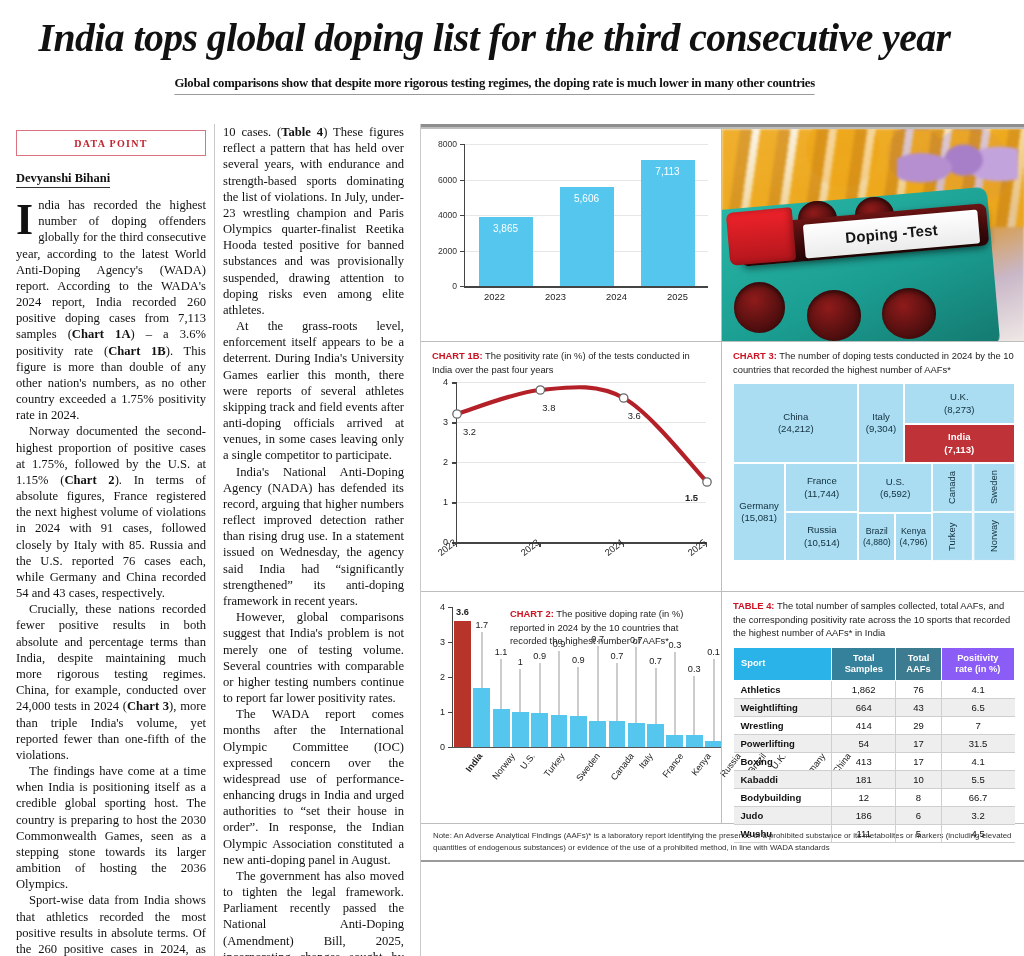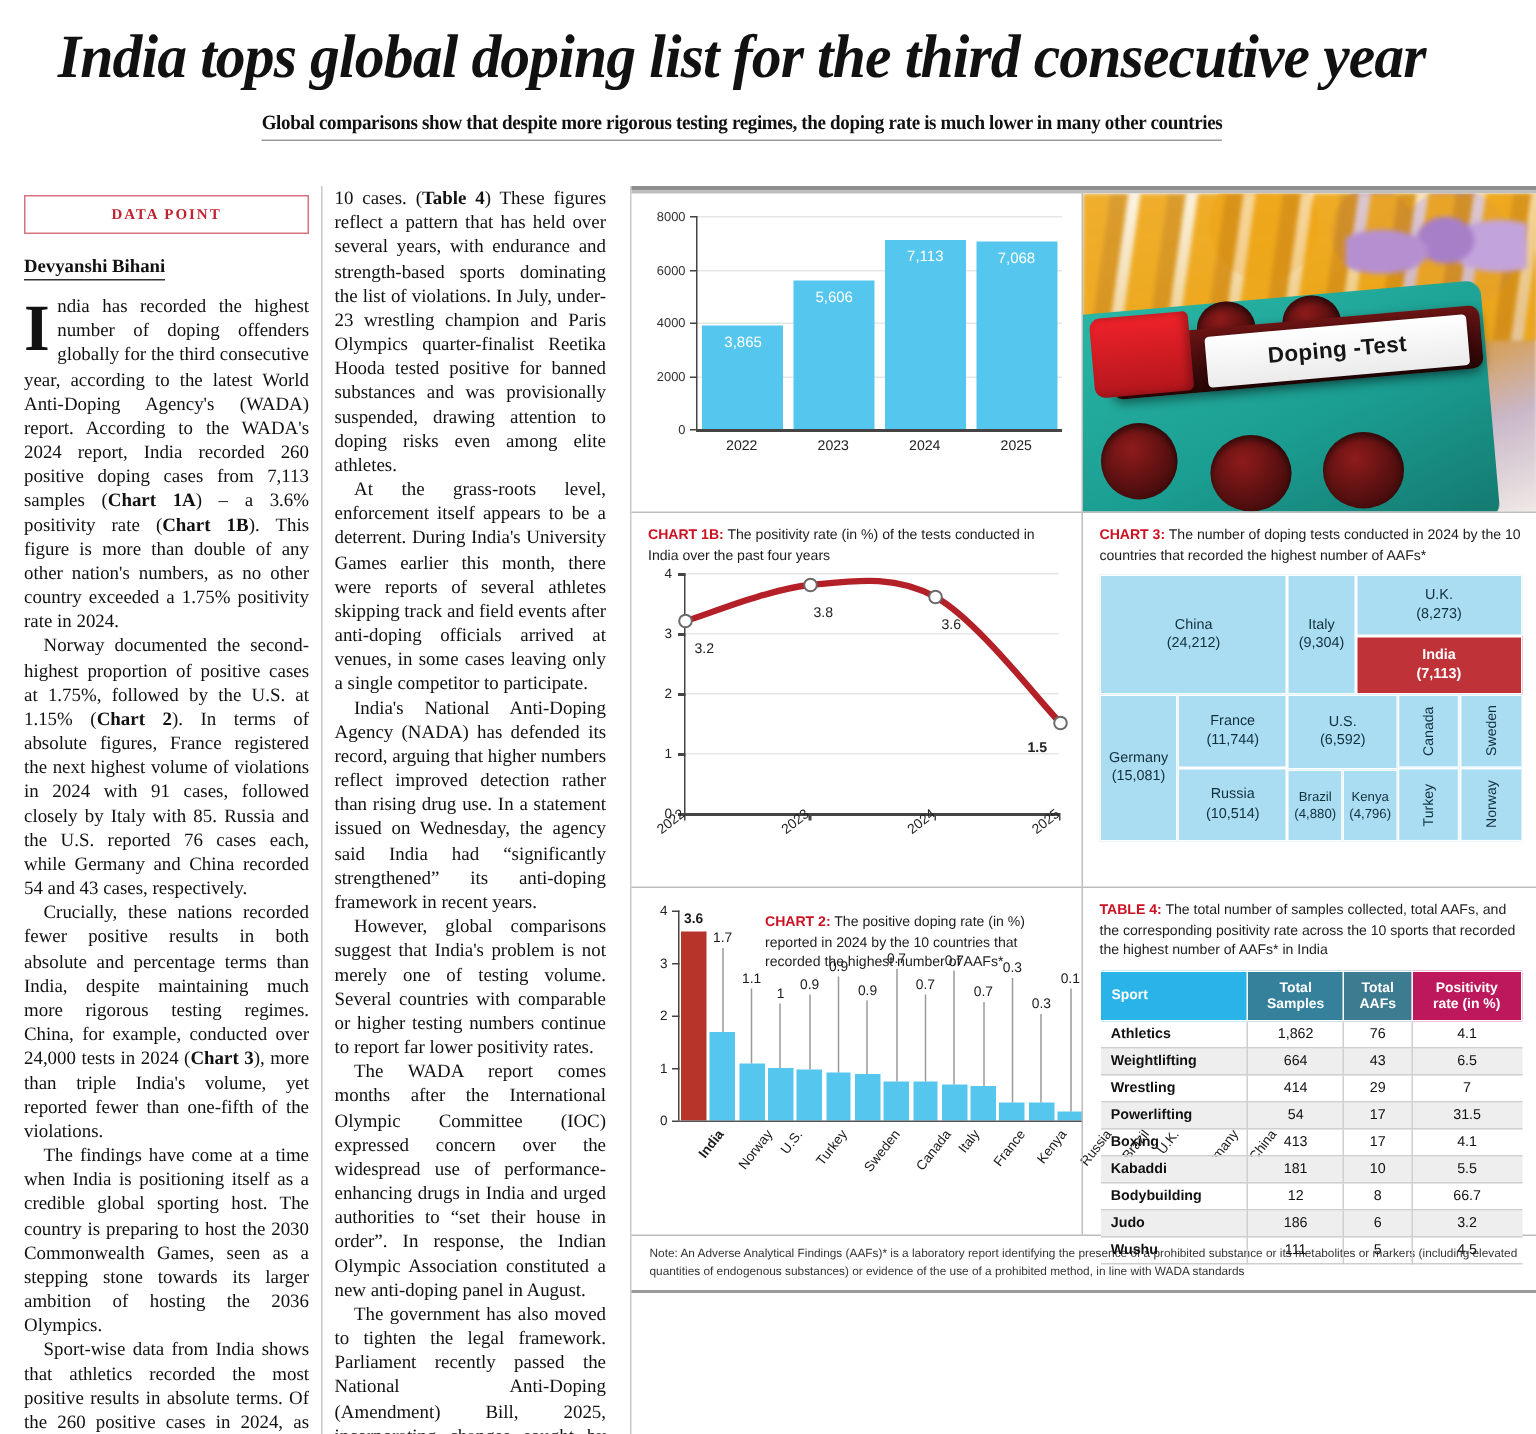--- a/index.html
+++ b/index.html
@@ -223,21 +223,21 @@
   
   .t4 { width:100%; border-collapse:collapse; margin-top:7px;
         font-family:"Liberation Sans", sans-serif; font-size:9.5px; }
   .t4 th {
     color:#fff; font-weight:700; font-size:9.3px; padding:5px 4px; line-height:1.2;
     border:1px solid #fff;
   }
   .t4 th.h1 { background:#2ab3e8; text-align:left; padding-left:7px; }
   .t4 th.h2 { background:#35819b; }
   .t4 th.h3 { background:#3d7b90; }
-  .t4 th.h4 { background:#be185d; }
+  .t4 th.h4 { background:#8b5cf6; }
   .t4 td { padding:3px 4px; text-align:center; border-bottom:1px solid #cfcfcf; }
   .t4 td.sport { text-align:left; font-weight:700; padding-left:7px; border-right:1px solid #cfcfcf; }
   .t4 td.c3 { border-right:1px solid #cfcfcf; border-left:1px solid #cfcfcf; }
   .t4 tbody tr:nth-child(even) { background:#eeeeee; }
 
   
   .gp-note {
     border-top:1px solid #bdbdbd;
     padding:6px 12px 0 12px;
     font-family:"Liberation Sans", sans-serif;
@@ -351,23 +351,20 @@
                   <div class="bars">
                     <div class="bar" style="height:68.60375px;background:#55c7ef">
       <span class="v">3,865</span>
                     </div>
                     <div class="bar" style="height:99.5065px;background:#55c7ef">
       <span class="v">5,606</span>
                     </div>
                     <div class="bar" style="height:126.25575px;background:#55c7ef">
       <span class="v">7,113</span>
                     </div>
-                    <div class="bar" style="height:125.457px;background:#55c7ef">
-      <span class="v">7,068</span>
-                    </div>
                   </div>
                 </div>
                 <div class="c1a-xaxis"></div>
                 <div class="c1a-xlabels">
                   <span>2022</span>
                   <span>2023</span>
                   <span>2024</span>
                   <span>2025</span>
                 </div>
               </div>

